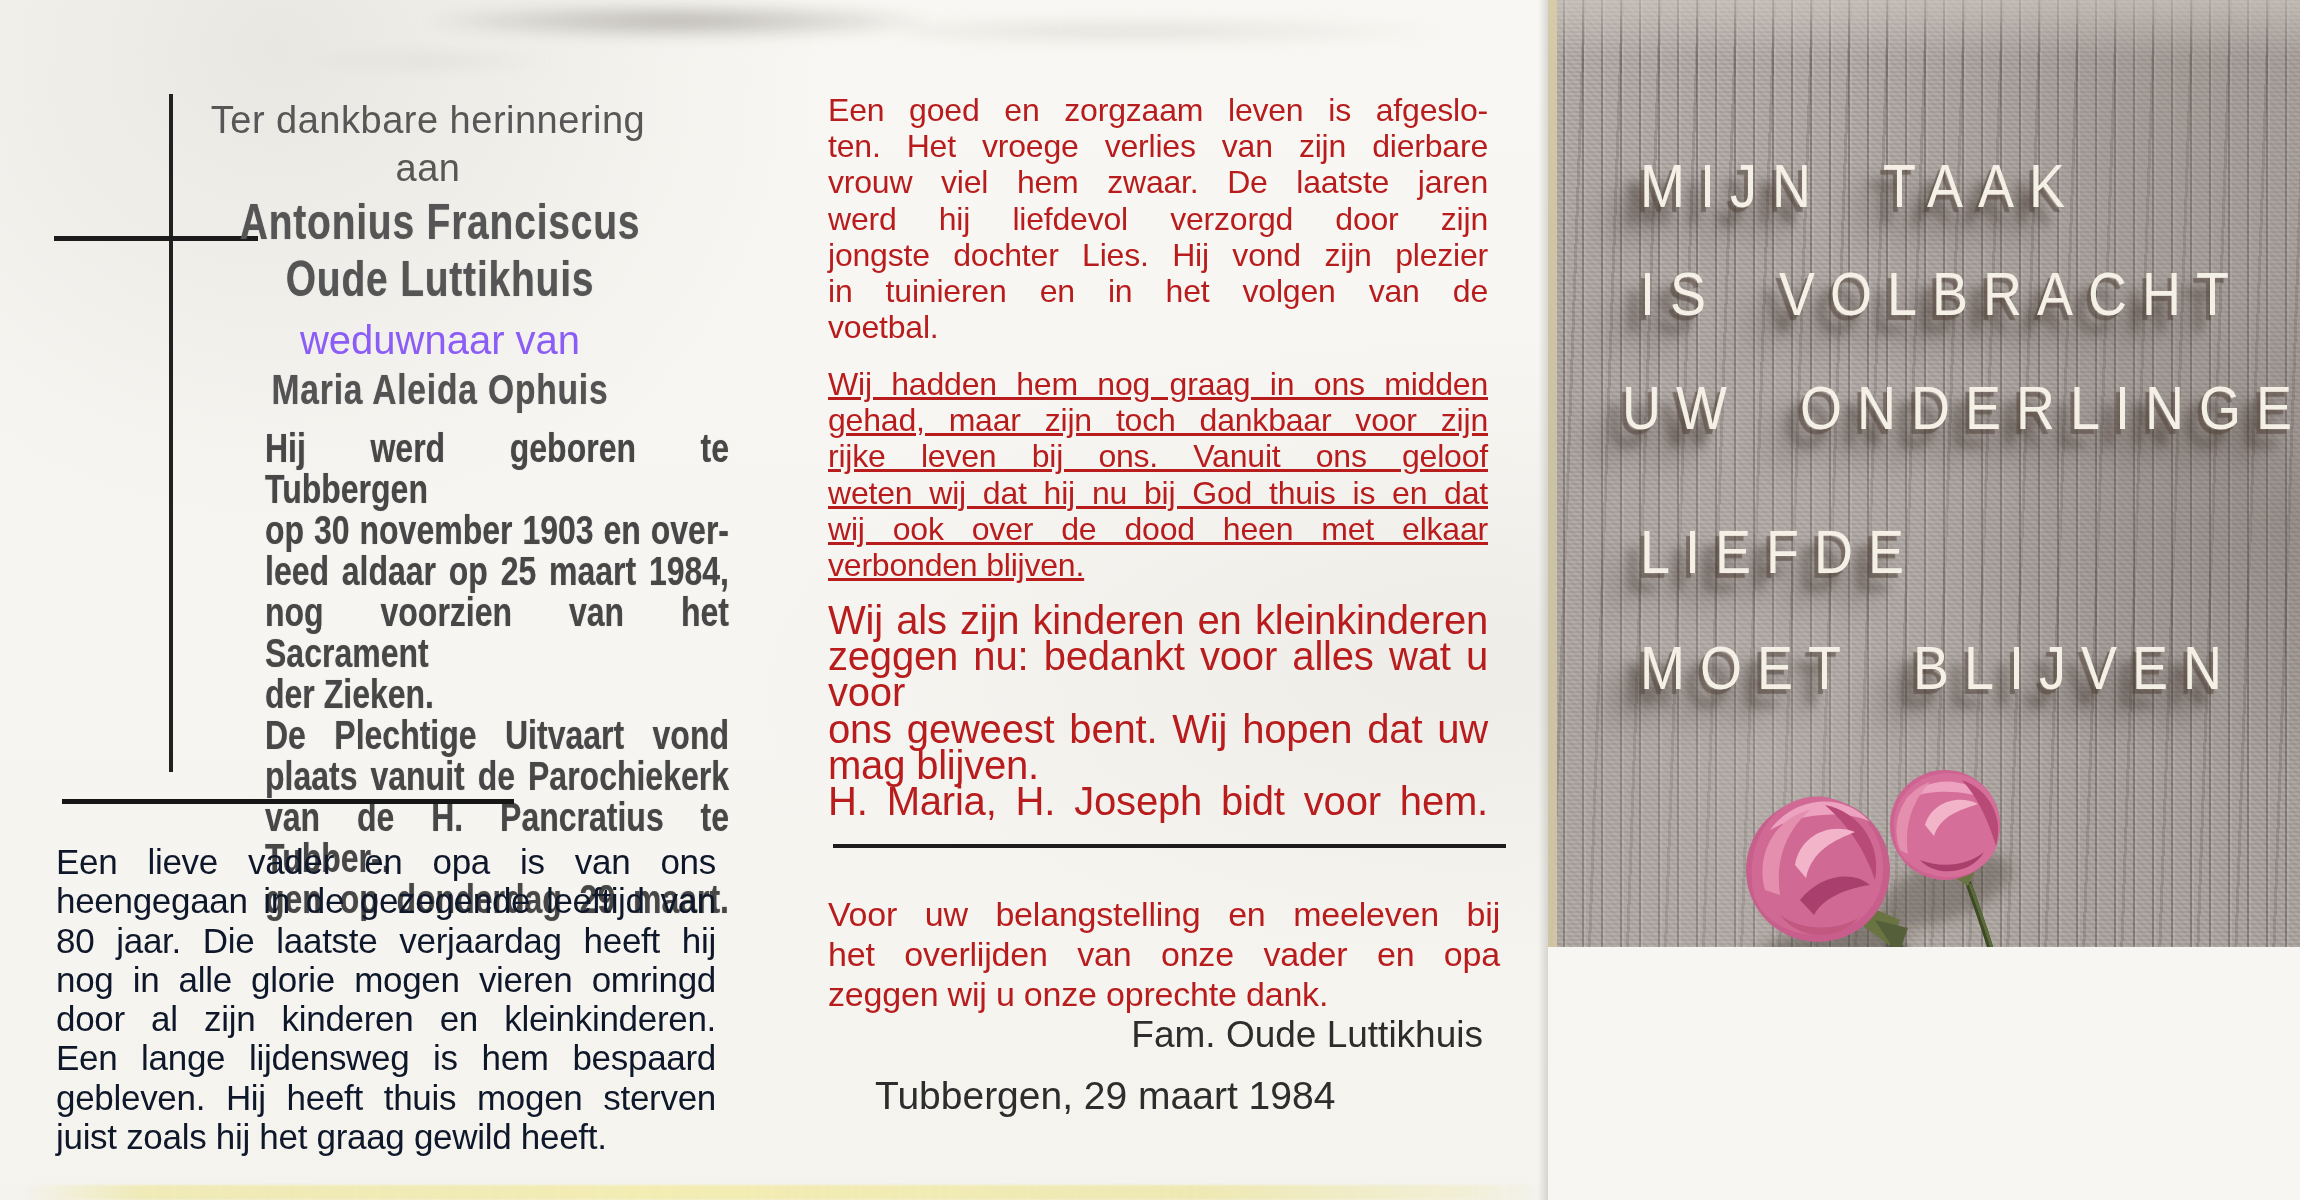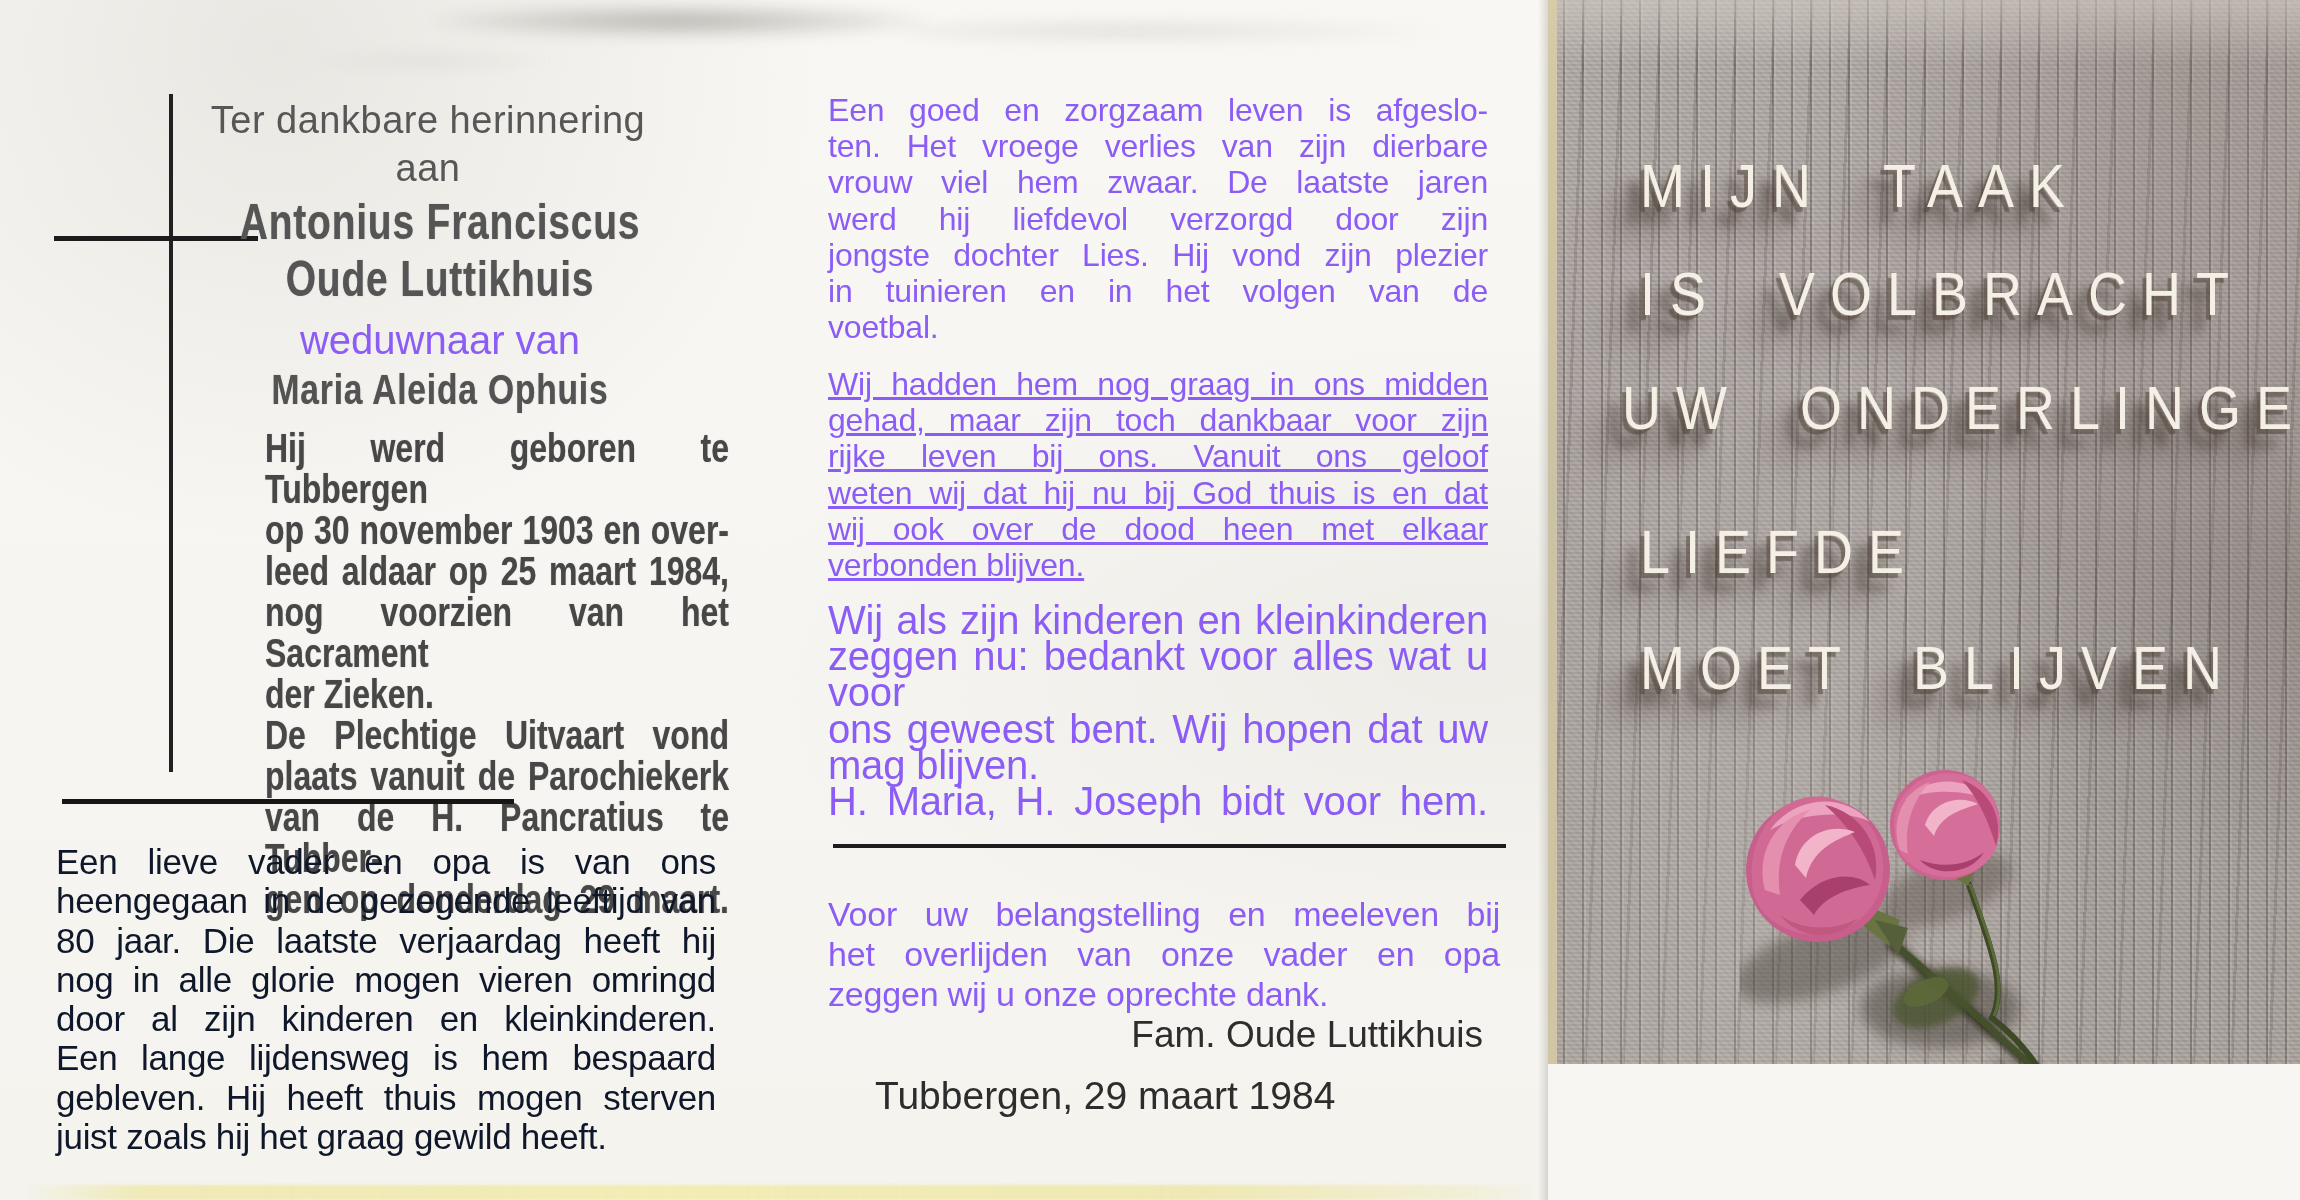--- a/index.html
+++ b/index.html
@@ -49,32 +49,32 @@
     text-shadow:0 0 1px rgba(80,80,80,.6);}
   .relation{left:160px;top:318px;width:560px;font-size:40px;color:#8b5cf6;}
   .spouse{left:160px;top:366px;width:560px;font-size:42px;font-weight:700;color:#535353;
     transform:scaleX(.80);transform-origin:50% 0;letter-spacing:1px;text-shadow:0 0 1px rgba(80,80,80,.6);}
   .life{left:265px;top:428px;width:580px;font-size:40px;line-height:41px;font-weight:700;color:#474747;
     transform:scaleX(.80);transform-origin:0 0;letter-spacing:0;text-shadow:0 0 1px rgba(70,70,70,.5);}
   .rule-left{left:62px;top:799px;width:452px;height:5px;background:#161616;}
   .tribute{left:56px;top:842px;width:660px;font-size:35px;line-height:39.3px;color:#0f172a;letter-spacing:-.3px;}
 
   
-  .mid{letter-spacing:-.2px;color:#8b5cf6;}
+  .mid{letter-spacing:-.2px;color:#b91c1c;}
   .para1{left:828px;top:92px;width:660px;font-size:32px;line-height:36.2px;}
   .para2{left:828px;top:366px;width:660px;font-size:32px;line-height:36.2px;text-decoration:underline;}
   .para3{left:828px;top:602px;width:660px;font-size:40px;line-height:36.2px;}
   .divider-mid{left:833px;top:844px;width:673px;height:4px;background:#1d1d1d;}
   .thanks{left:828px;top:894px;width:672px;font-size:34px;line-height:40px;}
   .signature{left:828px;top:1014px;width:655px;font-size:37px;text-align:right;color:#2d2d2d;}
   .place-date{left:831px;top:1074px;width:660px;font-size:39px;color:#2d2d2d;margin-left:44px;}
 
   
   .photo{
-    position:absolute;left:1548px;top:0;width:752px;height:1064px;overflow:hidden;
+    position:absolute;left:1548px;top:0;width:752px;height:947px;overflow:hidden;
     background:
       linear-gradient(180deg, rgba(215,208,200,.55) 0%, rgba(215,208,200,0) 6%),
       radial-gradient(ellipse at 85% 8%, rgba(120,108,100,.25), transparent 40%),
       radial-gradient(ellipse at 100% 55%, rgba(95,85,78,.28), transparent 35%),
       radial-gradient(ellipse at 30% 80%, rgba(225,220,214,.22), transparent 45%),
       repeating-linear-gradient(90deg, transparent 0 15px, rgba(52,44,40,.32) 15px 17px, rgba(255,255,255,.10) 17px 19px),
       repeating-linear-gradient(92deg, transparent 0 35px, rgba(52,44,40,.16) 35px 38px),
       repeating-linear-gradient(0deg, rgba(255,255,255,.05) 0 2px, rgba(0,0,0,.05) 2px 4px),
       repeating-linear-gradient(45deg, rgba(255,255,255,.03) 0 3px, rgba(0,0,0,.03) 3px 6px),
       linear-gradient(180deg,#b3aba7 0%,#aca4a0 45%,#a79f9b 75%,#aba39e 100%);

